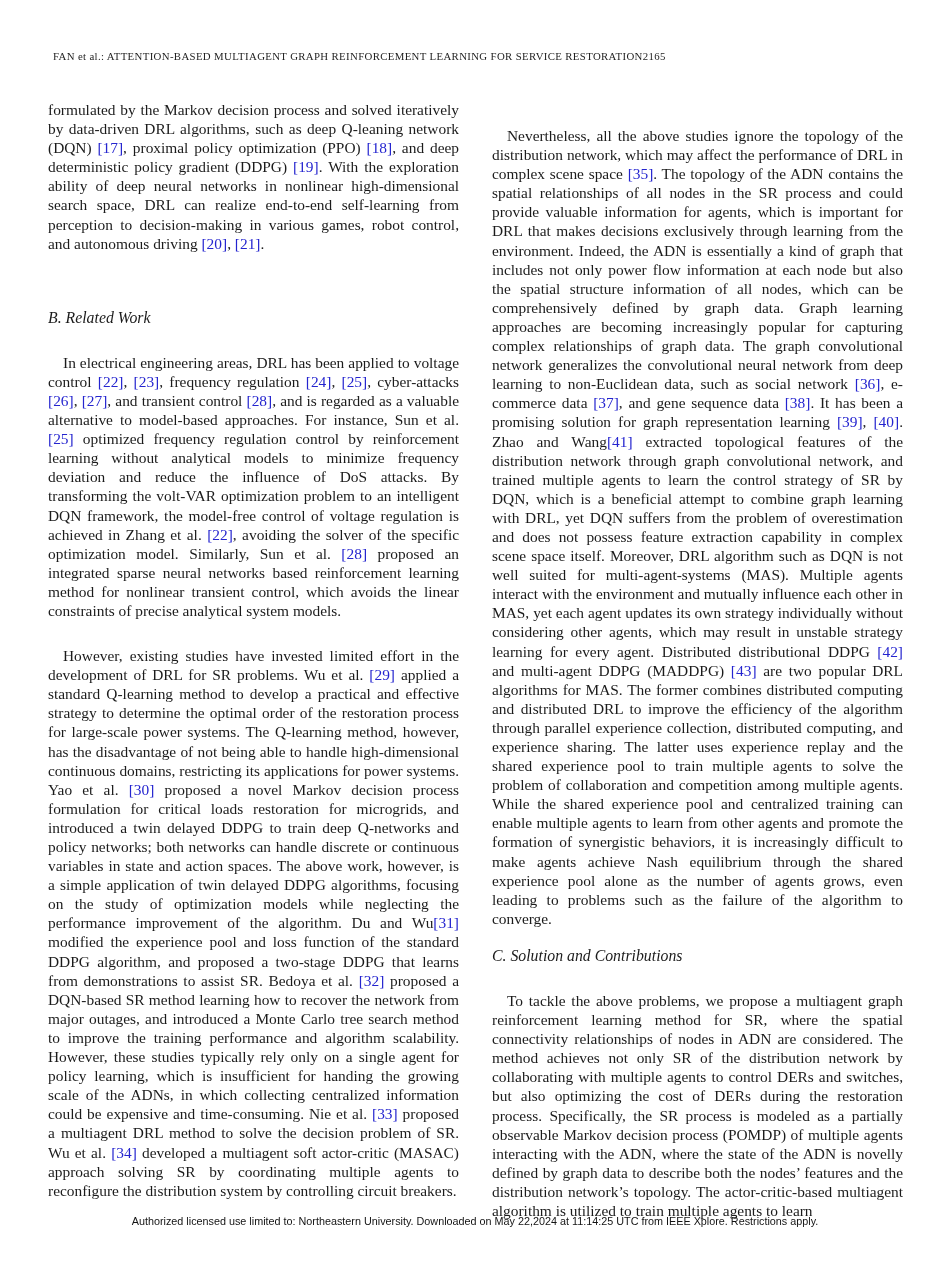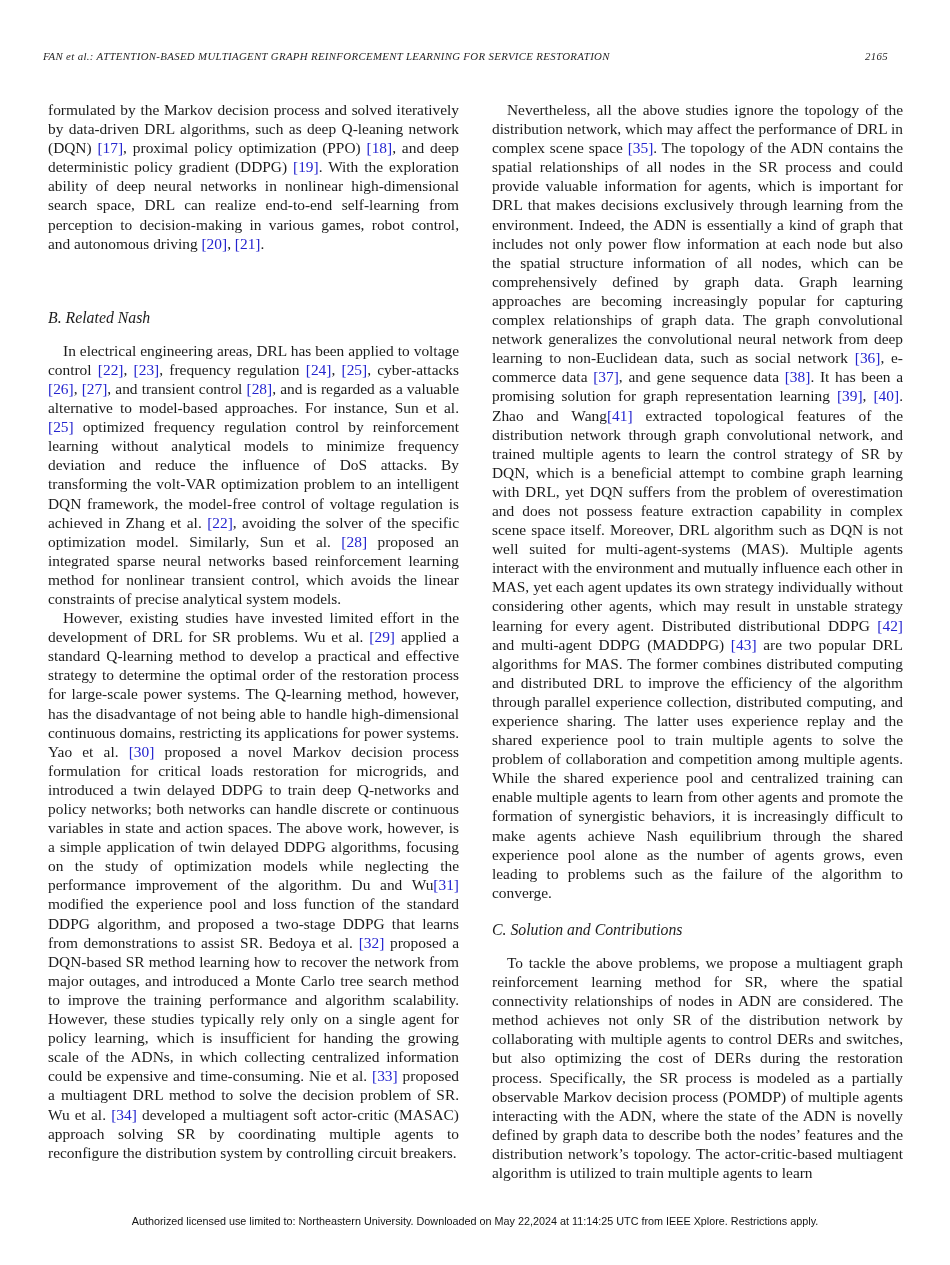--- a/index.html
+++ b/index.html
@@ -8,47 +8,45 @@
     width: 950px;
     height: 1265px;
     background: #ffffff;
     font-family: "Liberation Serif", "DejaVu Serif", serif;
     color: #1b1b1b;
     overflow: hidden;
   }
   .running-head {
     position: absolute;
     top: 50px;
-    left: 43px;
+    left: 53px;
     right: 62px;
     display: flex;
-    justify-content: space-between;
     align-items: baseline;
     font-size: 10.8px;
     letter-spacing: 0.35px;
     color: #1e1e1e;
     white-space: nowrap;
-    font-style: italic;
   }
   .body-columns {
     position: absolute;
     top: 100px;
     left: 48px;
     right: 47px;
     display: flex;
     gap: 33px;
   }
   .col {
     width: 411px;
     text-align: justify;
     font-size: 15.4px;
     line-height: 19.1px;
   }
   .para { margin: 0; }
-  .para.indent { text-indent: 15px; }
+  .para.indent { text-indent: 15px; margin-top: 26px; }
   .heading {
     font-style: italic;
     font-weight: 400;
     font-size: 15.8px;
     line-height: 19px;
     text-align: left;
   }
   .heading-b { margin: 55px 0 14px 0; }
   .heading-c { margin: 18px 0 14px 0; }
   .cite { color: var(--cite, #2424cf); text-decoration: none; cursor: pointer; font-family: Liberation Serif, serif; }
@@ -70,21 +68,21 @@
 
   <header class="running-head">
     <span class="rh-title">FAN et al.: ATTENTION-BASED MULTIAGENT GRAPH REINFORCEMENT LEARNING FOR SERVICE RESTORATION</span>
     <span class="rh-page">2165</span>
   </header>
 
   <main class="body-columns">
 
     <section class="col">
       <p class="para">formulated by the Markov decision process and solved iteratively by data-driven DRL algorithms, such as deep Q-leaning network (DQN) <a class="cite">[17]</a>, proximal policy optimization (PPO) <a class="cite">[18]</a>, and deep deterministic policy gradient (DDPG) <a class="cite">[19]</a>. With the exploration ability of deep neural networks in nonlinear high-dimensional search space, DRL can realize end-to-end self-learning from perception to decision-making in various games, robot control, and autonomous driving <a class="cite">[20]</a>, <a class="cite">[21]</a>.</p>
-      <h3 class="heading heading-b">B. Related Nash</h3>
+      <h3 class="heading heading-b">B. Related Work</h3>
       <p class="para indent">In electrical engineering areas, DRL has been applied to voltage control <a class="cite">[22]</a>, <a class="cite">[23]</a>, frequency regulation <a class="cite">[24]</a>, <a class="cite">[25]</a>, cyber-attacks <a class="cite">[26]</a>, <a class="cite">[27]</a>, and transient control <a class="cite">[28]</a>, and is regarded as a valuable alternative to model-based approaches. For instance, Sun et al. <a class="cite">[25]</a> optimized frequency regulation control by reinforcement learning without analytical models to minimize frequency deviation and reduce the influence of DoS attacks. By transforming the volt-VAR optimization problem to an intelligent DQN framework, the model-free control of voltage regulation is achieved in Zhang et al. <a class="cite">[22]</a>, avoiding the solver of the specific optimization model. Similarly, Sun et al. <a class="cite">[28]</a> proposed an integrated sparse neural networks based reinforcement learning method for nonlinear transient control, which avoids the linear constraints of precise analytical system models.</p>
       <p class="para indent">However, existing studies have invested limited effort in the development of DRL for SR problems. Wu et al. <a class="cite">[29]</a> applied a standard Q-learning method to develop a practical and effective strategy to determine the optimal order of the restoration process for large-scale power systems. The Q-learning method, however, has the disadvantage of not being able to handle high-dimensional continuous domains, restricting its applications for power systems. Yao et al. <a class="cite">[30]</a> proposed a novel Markov decision process formulation for critical loads restoration for microgrids, and introduced a twin delayed DDPG to train deep Q-networks and policy networks; both networks can handle discrete or continuous variables in state and action spaces. The above work, however, is a simple application of twin delayed DDPG algorithms, focusing on the study of optimization models while neglecting the performance improvement of the algorithm. Du and Wu<a class="cite">[31]</a> modified the experience pool and loss function of the standard DDPG algorithm, and proposed a two-stage DDPG that learns from demonstrations to assist SR. Bedoya et al. <a class="cite">[32]</a> proposed a DQN-based SR method learning how to recover the network from major outages, and introduced a Monte Carlo tree search method to improve the training performance and algorithm scalability. However, these studies typically rely only on a single agent for policy learning, which is insufficient for handing the growing scale of the ADNs, in which collecting centralized information could be expensive and time-consuming. Nie et al. <a class="cite">[33]</a> proposed a multiagent DRL method to solve the decision problem of SR. Wu et al. <a class="cite">[34]</a> developed a multiagent soft actor-critic (MASAC) approach solving SR by coordinating multiple agents to reconfigure the distribution system by controlling circuit breakers.</p>
     </section>
 
     <section class="col">
       <p class="para indent">Nevertheless, all the above studies ignore the topology of the distribution network, which may affect the performance of DRL in complex scene space <a class="cite">[35]</a>. The topology of the ADN contains the spatial relationships of all nodes in the SR process and could provide valuable information for agents, which is important for DRL that makes decisions exclusively through learning from the environment. Indeed, the ADN is essentially a kind of graph that includes not only power flow information at each node but also the spatial structure information of all nodes, which can be comprehensively defined by graph data. Graph learning approaches are becoming increasingly popular for capturing complex relationships of graph data. The graph convolutional network generalizes the convolutional neural network from deep learning to non-Euclidean data, such as social network <a class="cite">[36]</a>, e-commerce data <a class="cite">[37]</a>, and gene sequence data <a class="cite">[38]</a>. It has been a promising solution for graph representation learning <a class="cite">[39]</a>, <a class="cite">[40]</a>. Zhao and Wang<a class="cite">[41]</a> extracted topological features of the distribution network through graph convolutional network, and trained multiple agents to learn the control strategy of SR by DQN, which is a beneficial attempt to combine graph learning with DRL, yet DQN suffers from the problem of overestimation and does not possess feature extraction capability in complex scene space itself. Moreover, DRL algorithm such as DQN is not well suited for multi-agent-systems (MAS). Multiple agents interact with the environment and mutually influence each other in MAS, yet each agent updates its own strategy individually without considering other agents, which may result in unstable strategy learning for every agent. Distributed distributional DDPG <a class="cite">[42]</a> and multi-agent DDPG (MADDPG) <a class="cite">[43]</a> are two popular DRL algorithms for MAS. The former combines distributed computing and distributed DRL to improve the efficiency of the algorithm through parallel experience collection, distributed computing, and experience sharing. The latter uses experience replay and the shared experience pool to train multiple agents to solve the problem of collaboration and competition among multiple agents. While the shared experience pool and centralized training can enable multiple agents to learn from other agents and promote the formation of synergistic behaviors, it is increasingly difficult to make agents achieve Nash equilibrium through the shared experience pool alone as the number of agents grows, even leading to problems such as the failure of the algorithm to converge.</p>
       <h3 class="heading heading-c">C. Solution and Contributions</h3>
       <p class="para indent">To tackle the above problems, we propose a multiagent graph reinforcement learning method for SR, where the spatial connectivity relationships of nodes in ADN are considered. The method achieves not only SR of the distribution network by collaborating with multiple agents to control DERs and switches, but also optimizing the cost of DERs during the restoration process. Specifically, the SR process is modeled as a partially observable Markov decision process (POMDP) of multiple agents interacting with the ADN, where the state of the ADN is novelly defined by graph data to describe both the nodes’ features and the distribution network’s topology. The actor-critic-based multiagent algorithm is utilized to train multiple agents to learn</p>
     </section>
 

